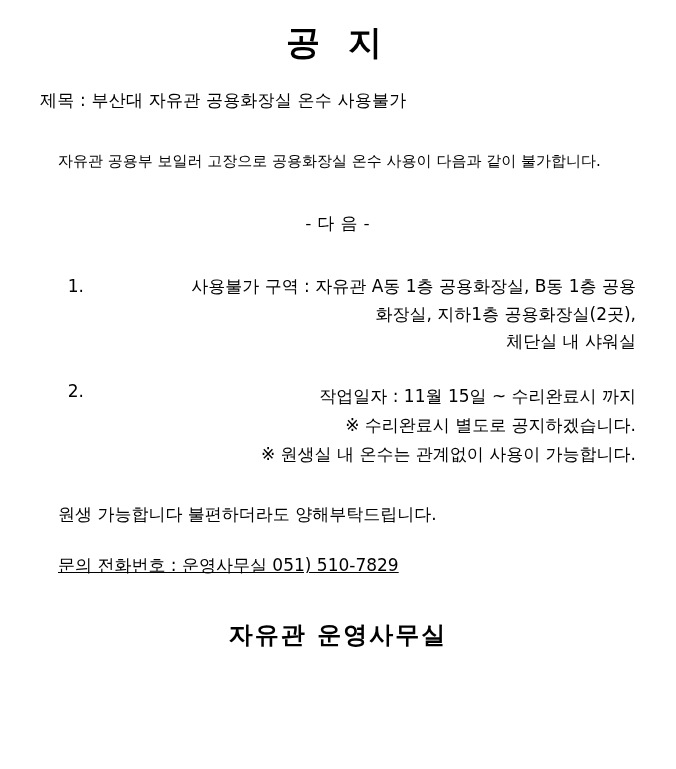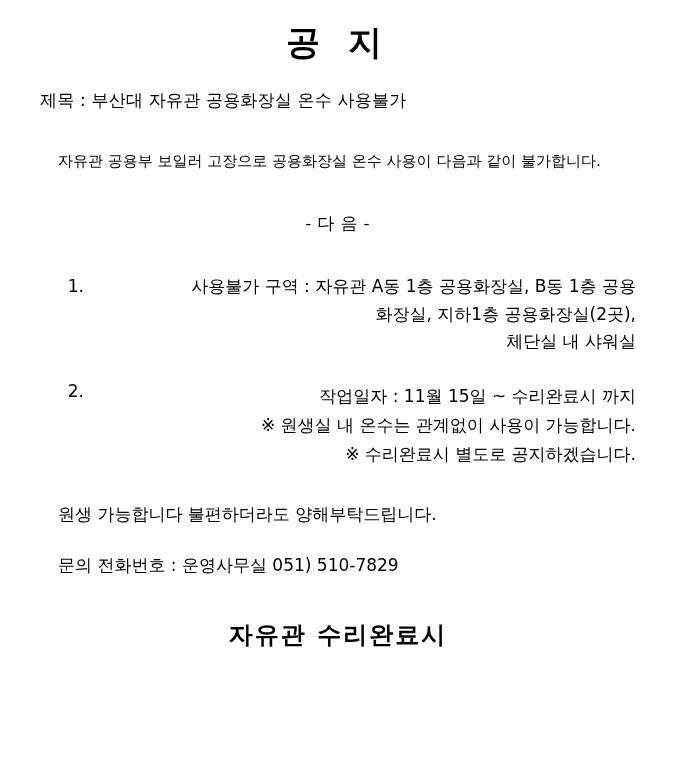--- a/index.html
+++ b/index.html
@@ -85,20 +85,21 @@
   }
   .closing {
     font-size: 17px;
     margin-top: 34px;
     margin-left: 18px;
   }
   .contact {
     font-size: 17px;
     margin-top: 28px;
     margin-left: 18px;
+    text-decoration: underline;
   }
   .office {
     text-align: center;
     font-size: 24px;
     font-weight: bold;
     margin-top: 42px;
     letter-spacing: 2px;
   }
 </style>
 </head>
@@ -123,27 +124,27 @@
         <span class="cont-line">화장실, 지하1층 공용화장실(2곳),</span>
         <span class="cont-line">체단실 내 샤워실</span>
       </div>
     </div>
 
     <div class="list-item">
       <div class="list-num">2.</div>
       <div class="list-body">
         <div class="sub-lines">
           <div class="sub-line">작업일자 : 11월 15일 ~ 수리완료시 까지</div>
+          <div class="sub-line">※ 수리완료시 별도로 공지하겠습니다.</div>
           <div class="sub-line">※ 원생실 내 온수는 관계없이 사용이 가능합니다.</div>
-          <div class="sub-line">※ 수리완료시 별도로 공지하겠습니다.</div>
         </div>
       </div>
     </div>
 
   </div>
 
   <div class="closing">원생 가능합니다 불편하더라도 양해부탁드립니다.</div>
 
   <div class="contact">문의 전화번호 : 운영사무실 051) 510-7829</div>
 
-  <div class="office">자유관 수리완료시</div>
+  <div class="office">자유관 운영사무실</div>
 
 </div>
 
 </body></html>

